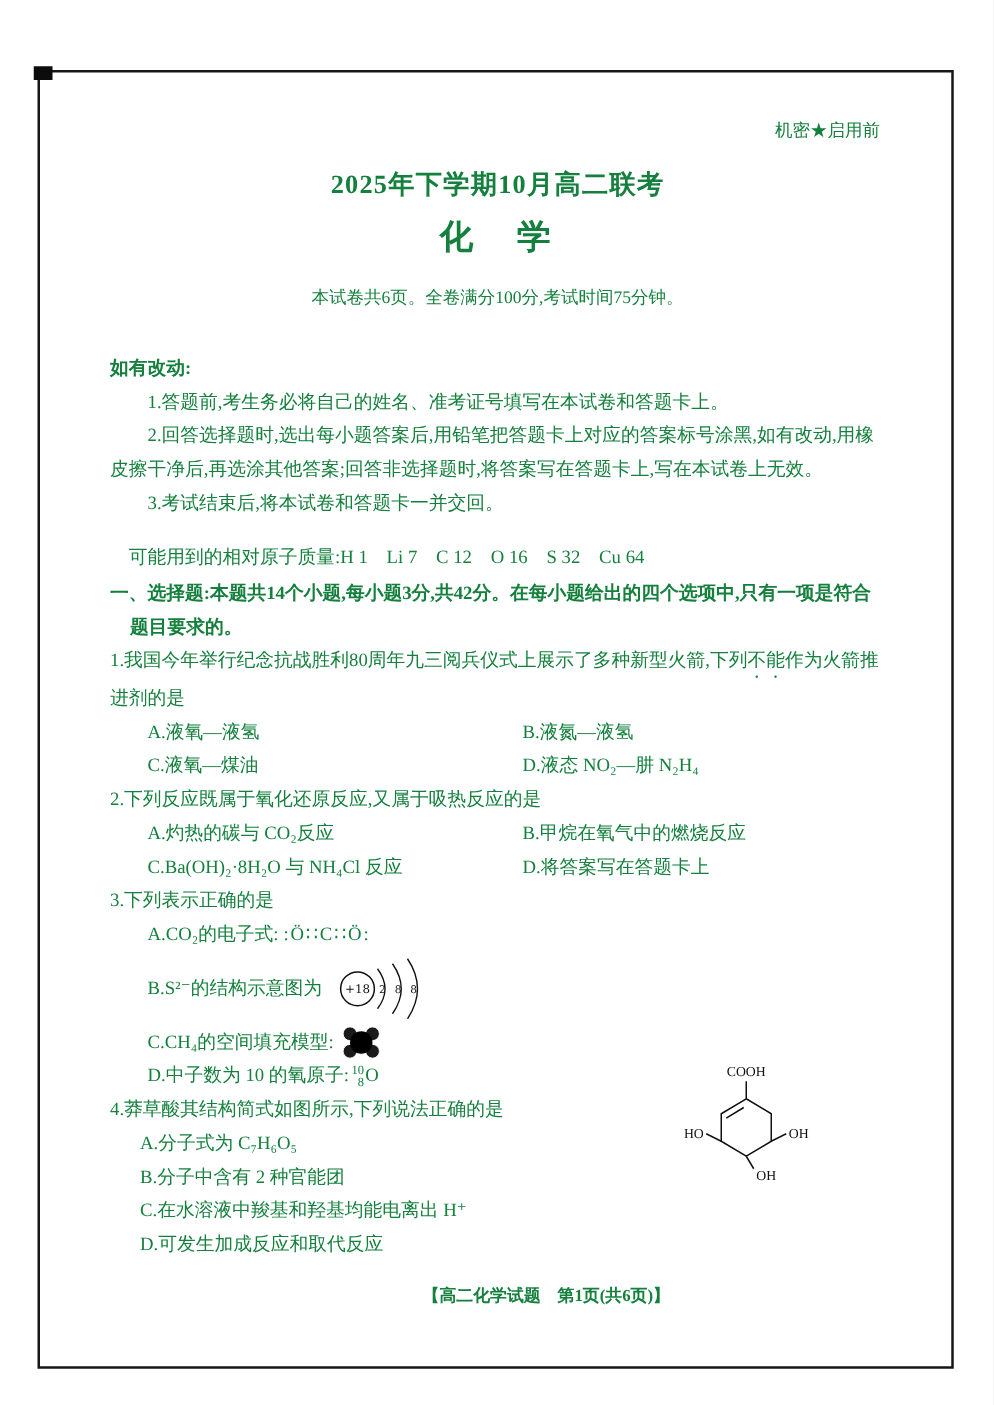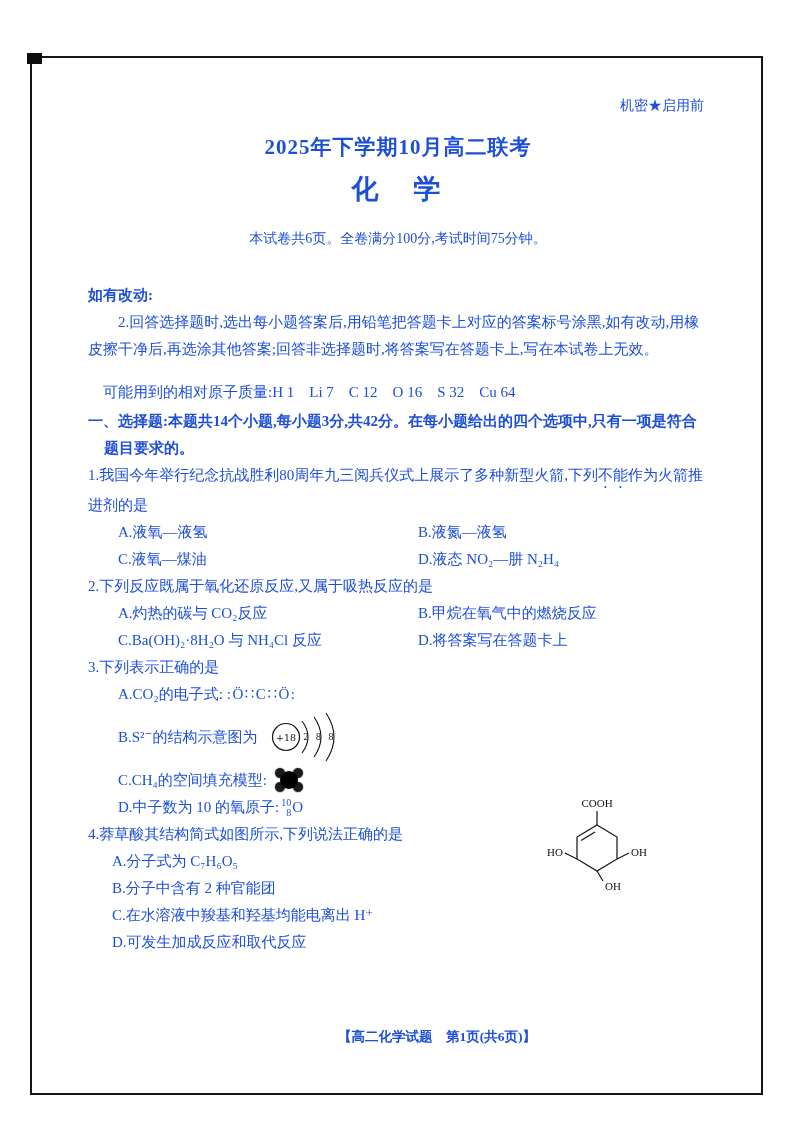--- a/index.html
+++ b/index.html
@@ -1,20 +1,20 @@
 <!DOCTYPE html>
 <html><head>
 <meta charset="utf-8">
 <style>
   * { margin:0; padding:0; box-sizing:border-box; }
   html,body { background:#ffffff; }
   body { font-family:"Liberation Serif","DejaVu Serif",serif; }
   .page {
     position:relative; width:795px; height:1124px; margin:0 auto;
-    background:#fff; color:#1d4ed8; overflow:hidden; outline:1px solid #bfbfbf;
+    background:#fff; color:#15803d; overflow:hidden; outline:1px solid #bfbfbf;
   }
   .frame {
     position:absolute; left:30px; top:56px; width:733px; height:1039px;
     border:2px solid #161616; pointer-events:none;
   }
   .corner-tl { position:absolute; left:27px; top:53px; width:15px; height:11px; background:#0c0c0c; }
   .content {
     position:absolute; left:88px; top:92px; width:620px;
     font-size:15px; line-height:27px;
   }
@@ -56,21 +56,23 @@
   <div class="content">
 
     <div class="confidential">机密★启用前</div>
 
     <div class="exam-title">2025年下学期10月高二联考</div>
     <div class="subject">化　学</div>
     <div class="paper-info">本试卷共6页。全卷满分100分,考试时间75分钟。</div>
 
     <div class="notes">
       <div class="bold">如有改动:</div>
+      <p class="note-item">1.答题前,考生务必将自己的姓名、准考证号填写在本试卷和答题卡上。</p>
       <p class="note-item">2.回答选择题时,选出每小题答案后,用铅笔把答题卡上对应的答案标号涂黑,如有改动,用橡皮擦干净后,再选涂其他答案;回答非选择题时,将答案写在答题卡上,写在本试卷上无效。</p>
+      <p class="note-item">3.考试结束后,将本试卷和答题卡一并交回。</p>
     </div>
 
     <p class="atomic-masses">可能用到的相对原子质量:H 1　Li 7　C 12　O 16　S 32　Cu 64</p>
 
     <p class="section-title">一、选择题:本题共14个小题,每小题3分,共42分。在每小题给出的四个选项中,只有一项是符合题目要求的。</p>
 
     <div class="question">
       <p class="stem"><span>1.我国今年举行纪念抗战胜利80周年九三阅兵仪式上展示了多种新型火箭,下列</span><span class="emph">不能</span><span>作为火箭推进剂的是</span></p>
       <div class="opt-grid">
         <span class="opt">A.液氧—液氢</span>

